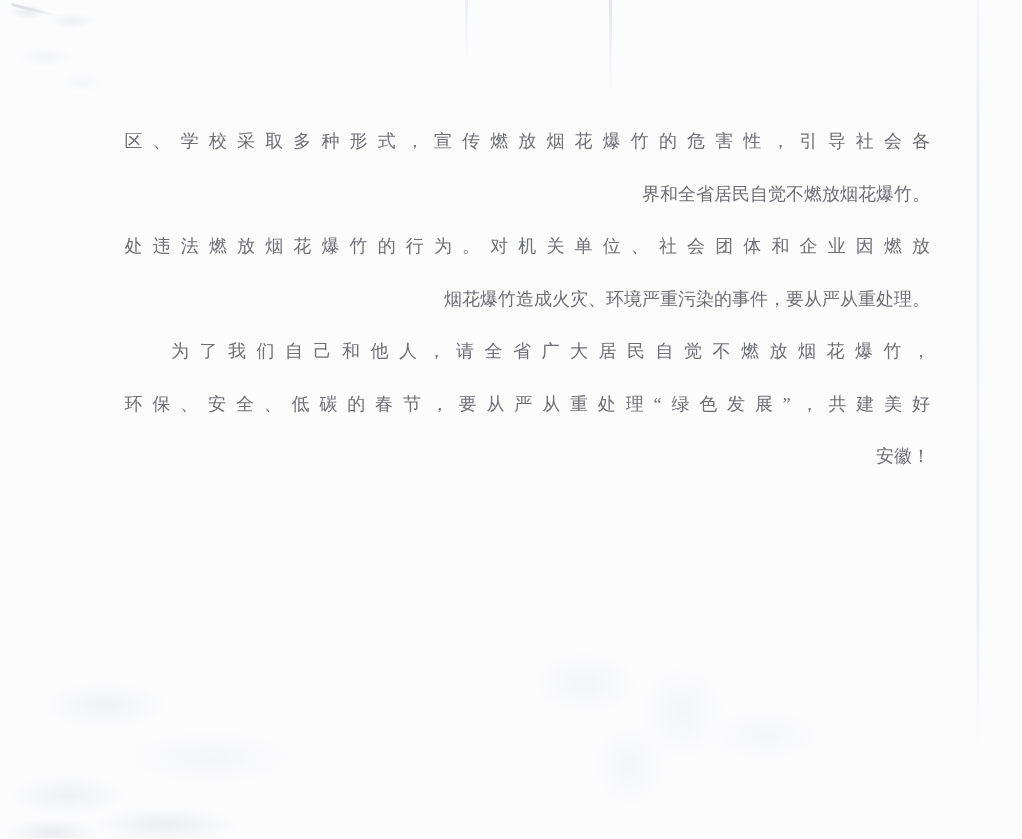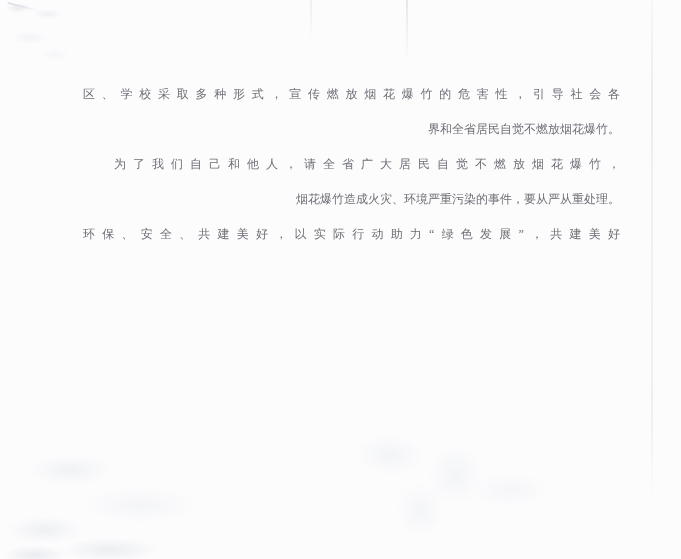--- a/index.html
+++ b/index.html
@@ -103,18 +103,20 @@
   <div class="artifact corner-dash"></div>
   <div class="artifact streak-left-top"></div>
   <div class="artifact streak-mid-top"></div>
   <div class="artifact streak-right"></div>
   <div class="artifact noise-bottom-left"></div>
   <div class="artifact noise-bottom-center"></div>
 
   <div class="text-block" style="color: rgb(110, 110, 118);">
     <div class="line justify">区、学校采取多种形式，宣传燃放烟花爆竹的危害性，引导社会各</div>
     <div class="line">界和全省居民自觉不燃放烟花爆竹。</div>
+    <div class="line justify">处违法燃放烟花爆竹的行为。对机关单位、社会团体和企业因燃放</div>
+    <div class="line">烟花爆竹造成火灾、环境严重污染的事件，要从严从重处理。</div>
     <div class="line justify indent">为了我们自己和他人，请全省广大居民自觉不燃放烟花爆竹，</div>
-    <div class="line">烟花爆竹造成火灾、环境严重污染的事件，要从严从重处理。</div>
-    <div class="line justify">环保、安全、共建美好，以实际行动助力“绿色发展”，共建美好</div>
+    <div class="line justify">环保、安全、低碳的春节，要从严从重处理“绿色发展”，共建美好</div>
+    <div class="line">安徽！</div>
   </div>
 
 </div>
 
 </body></html>

